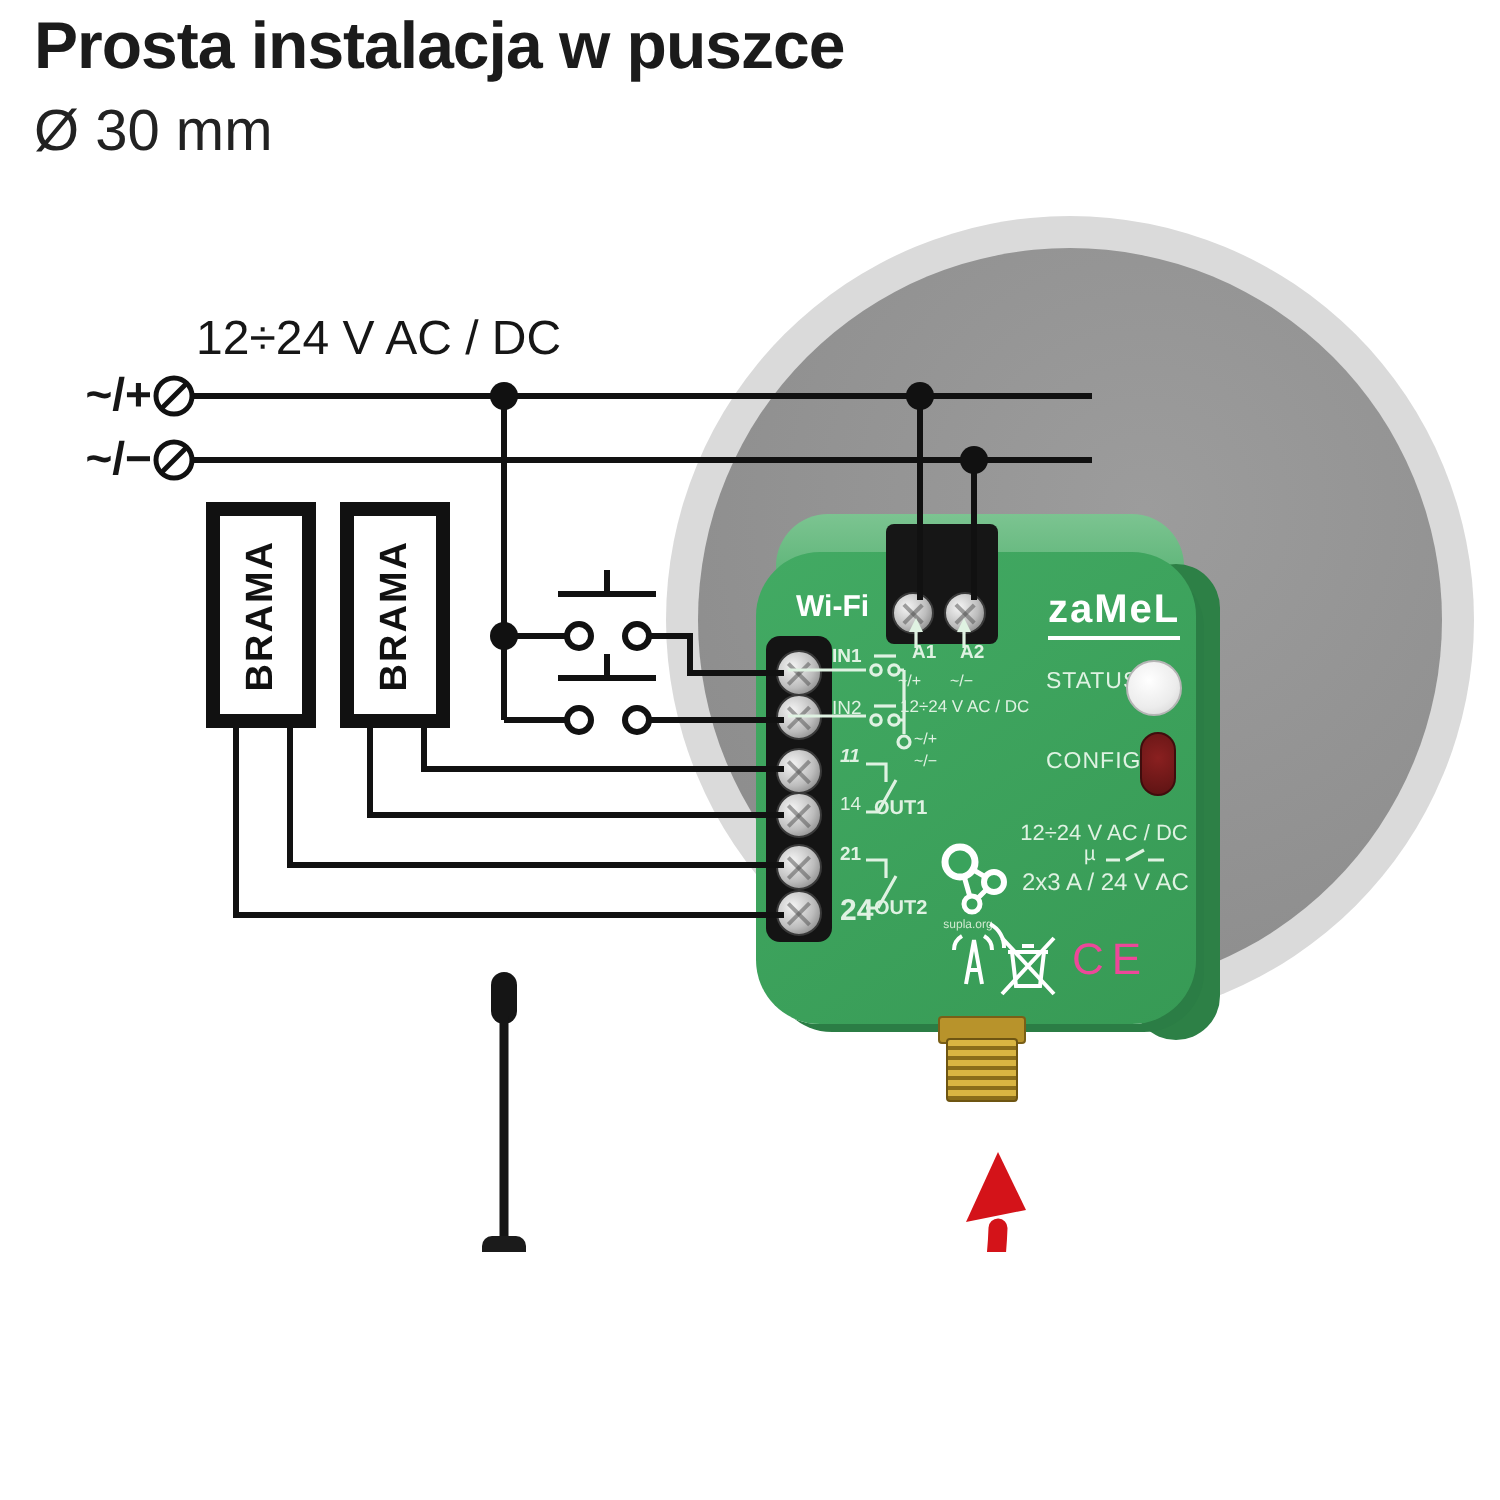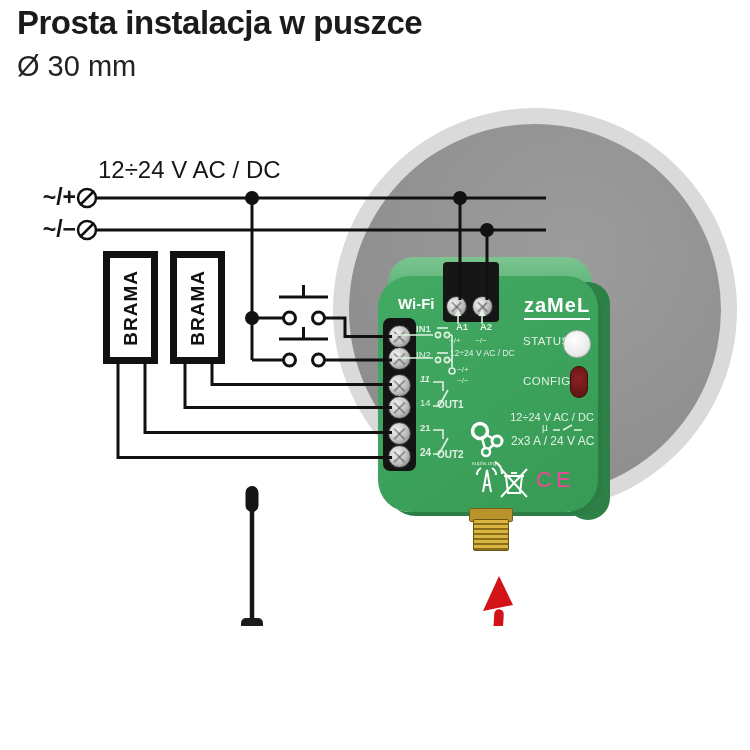--- a/index.html
+++ b/index.html
@@ -104,21 +104,21 @@
   <div class="dlabel z10" style="left:480px;top:322px;font-size:9.5px;font-weight:700;">A2</div>
   <div class="dlabel z10" style="left:449px;top:337px;font-size:8px;">~/+</div>
   <div class="dlabel z10" style="left:475px;top:337px;font-size:8px;">~/−</div>
   <div class="dlabel z10" style="left:450px;top:349px;font-size:8.5px;">12÷24 V AC / DC</div>
   <div class="dlabel z10" style="left:457px;top:366px;font-size:8px;">~/+</div>
   <div class="dlabel z10" style="left:457px;top:377px;font-size:8px;">~/−</div>
   <div class="dlabel z10" style="left:420px;top:374px;font-size:9.5px;font-weight:700;font-style:italic;">11</div>
   <div class="dlabel z10" style="left:420px;top:398px;font-size:9.5px;font-weight:400;">14</div>
   <div class="dlabel z10" style="left:437px;top:400px;font-size:10px;font-weight:700;">OUT1</div>
   <div class="dlabel z10" style="left:420px;top:423px;font-size:9.5px;font-weight:700;">21</div>
-  <div class="dlabel z10" style="left:420px;top:448px;font-size:10px;font-weight:700;">24</div>
+  <div class="dlabel z10" style="left:420px;top:448px;font-size:15px;font-weight:700;">24</div>
   <div class="dlabel z10" style="left:437px;top:450px;font-size:10px;font-weight:700;">OUT2</div>
 
   <div class="abs sma-nut z10"></div>
   <div class="abs sma-body z10"></div>
 
   <svg class="overlay" width="750" height="750" viewBox="0 0 750 750">
 
     <g stroke="#111" stroke-width="3" fill="none">
       <path d="M96 198 H546"></path>
         <path d="M96 230 H546"></path>

